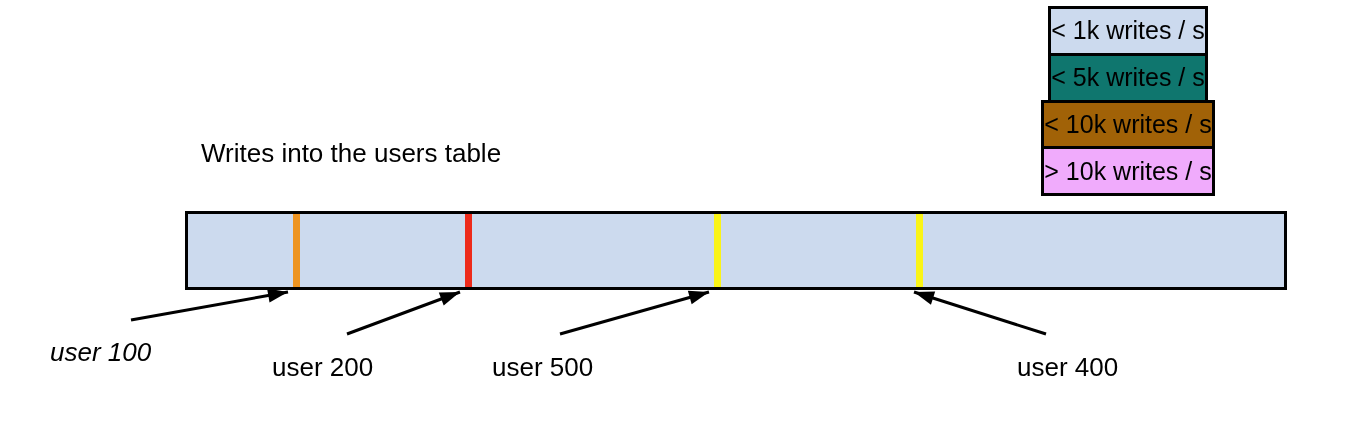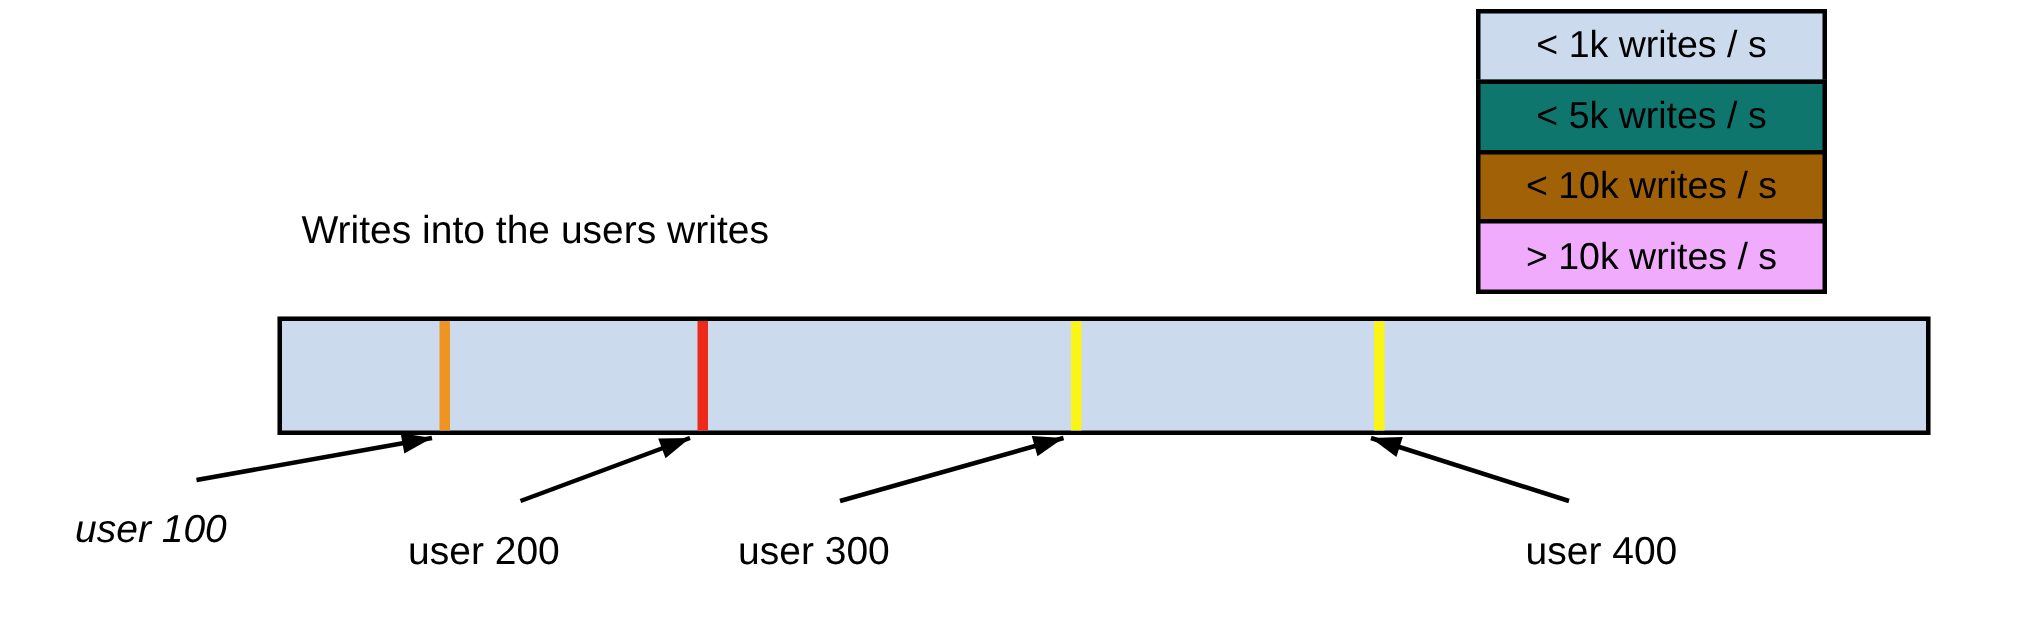--- a/index.html
+++ b/index.html
@@ -14,27 +14,28 @@
     position: relative;
     width: 1350px;
     height: 422px;
     background: #ffffff;
     overflow: hidden;
   }
 
   
   #legend {
     position: absolute;
-    left: 984px;
+    left: 1011px;
     top: 6px;
     width: 234px;
     height: 190px;
     box-sizing: border-box;
     display: flex;
     flex-direction: column;
+    align-items: center;
   }
   .legend-row {
     box-sizing: border-box;
     flex: 1 1 0;
     border: 3px solid #000000;
     border-bottom-width: 0;
     display: flex;
     align-items: center;
     justify-content: center;
     font-size: 25px;
@@ -105,21 +106,21 @@
       <span>&lt; 5k writes / s</span>
     </div>
     <div class="legend-row" style="background: #a16207;">
       <span>&lt; 10k writes / s</span>
     </div>
     <div class="legend-row" style="background: #f0abfc;">
       <span>&gt; 10k writes / s</span>
     </div>
   </div>
 
-  <div id="chart-title">Writes into the users writes</div>
+  <div id="chart-title">Writes into the users table</div>
 
   <div id="bar" style="background: rgb(204, 218, 238); border-color: rgb(0, 0, 0);">
       <div class="stripe" style="left: 105px; background: rgb(237, 148, 33);"></div>
       <div class="stripe" style="left: 277px; background: rgb(237, 42, 26);"></div>
       <div class="stripe" style="left: 526px; background: rgb(250, 244, 23);"></div>
       <div class="stripe" style="left: 728px; background: rgb(250, 244, 23);"></div>
     </div>
 
   <svg id="arrows" viewBox="0 0 1350 422" xmlns="http://www.w3.org/2000/svg">
       <g>
@@ -135,16 +136,16 @@
         <polygon points="709,292 691.6492883770052,304.16358525171233 687.8509940976601,290.6886841178451" fill="#000000"></polygon>
       </g>
       <g>
         <line x1="1046" y1="334" x2="914" y2="292" stroke="#000000" stroke-width="3"></line>
         <polygon points="914,292 935.1809412012038,291.3935926854461 930.9360899993266,304.7345536056318" fill="#000000"></polygon>
       </g>
     </svg>
 
   <div class="user-label" style="left: 50px; top: 337px; font-style: italic;">user 100</div>
   <div class="user-label" style="left: 272px; top: 352px; text-align: right;">user 200</div>
-  <div class="user-label" style="left: 492px; top: 352px;">user 300</div>
+  <div class="user-label" style="left: 492px; top: 352px;">user 500</div>
   <div class="user-label" style="left: 971px; top: 352px; margin-left: 46px;">user 400</div>
 
 </div>
 
 </body></html>

